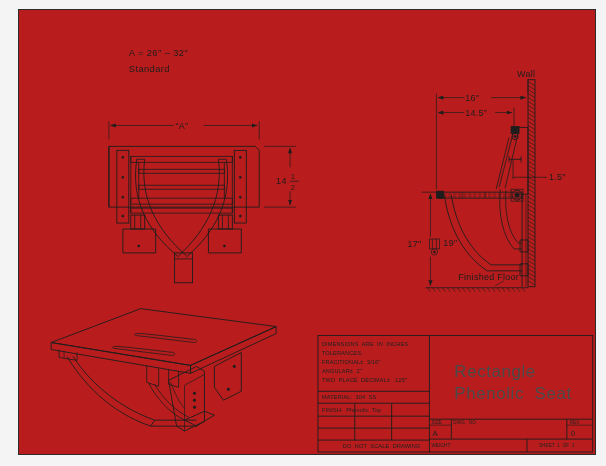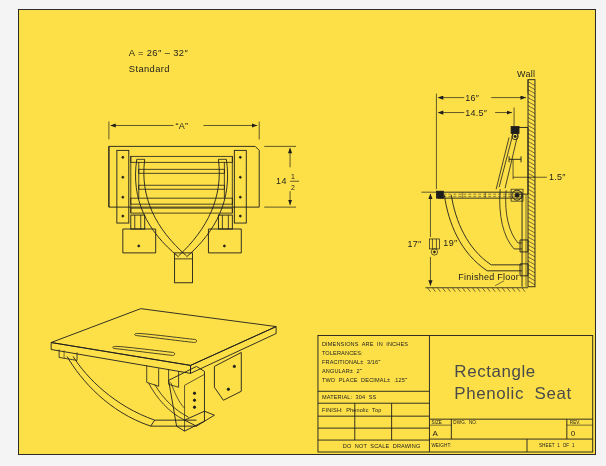--- a/index.html
+++ b/index.html
@@ -6,21 +6,21 @@
   body{
     width:606px;height:466px;
     background:#f4f4f4;
     font-family:"Liberation Sans",sans-serif;
     overflow:hidden;
     position:relative;
   }
   #sheet{
     position:absolute;left:18px;top:9px;
     width:578px;height:446px;
-    background:#fde047;
+    background:#b91c1c;
     border:1.5px solid #2b2b2b;
     box-sizing:border-box;
   }
   .lyr{position:absolute;left:0;top:0;width:100%;height:100%;overflow:visible;}
   .tx{
     font-family:"Liberation Sans",sans-serif;
     fill:#1d1d1d;
     white-space:pre;
   }
   .note{font-size:9.4px;letter-spacing:.4px;}

